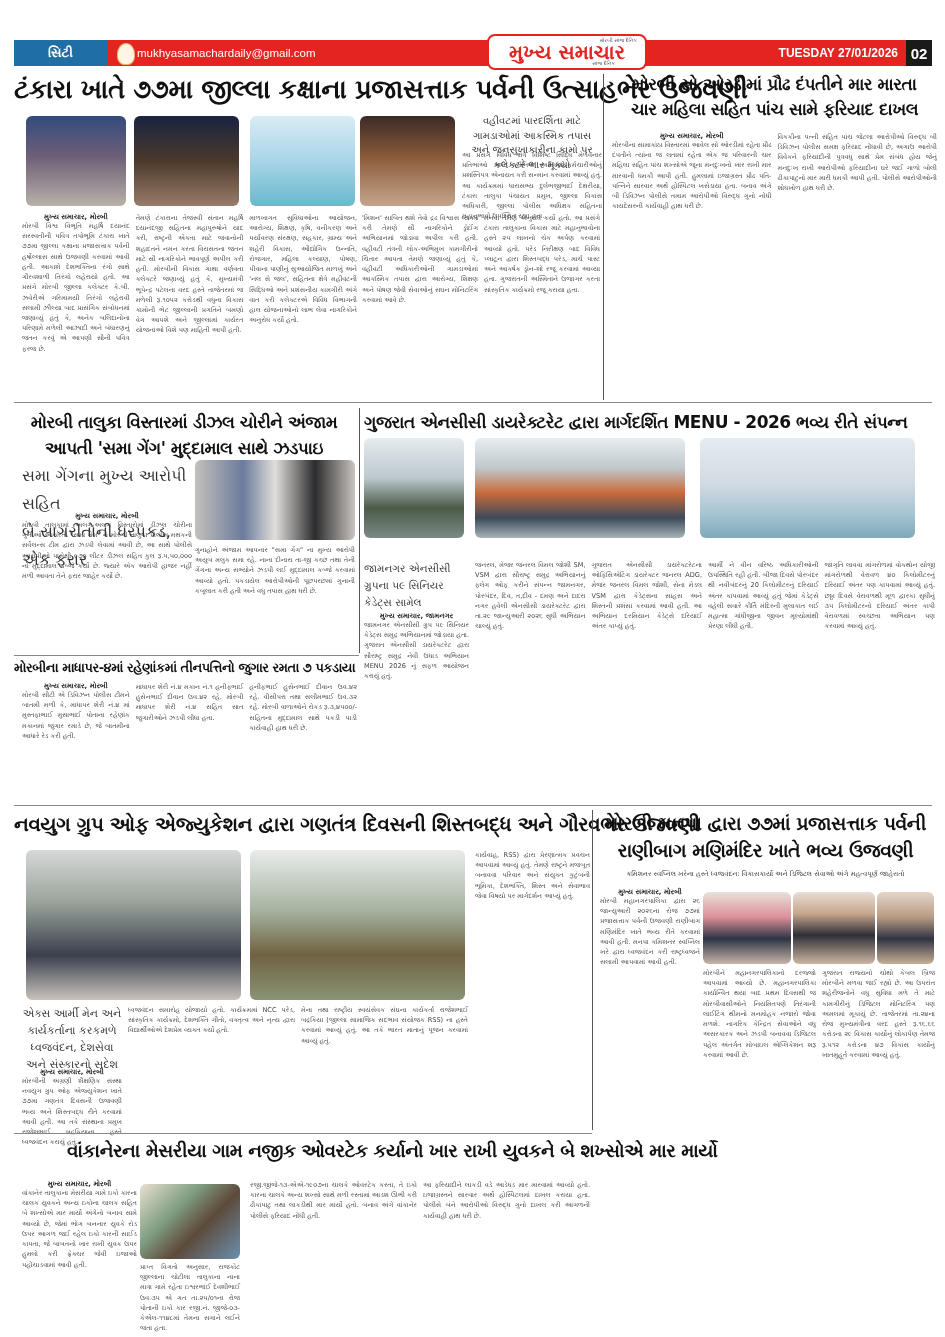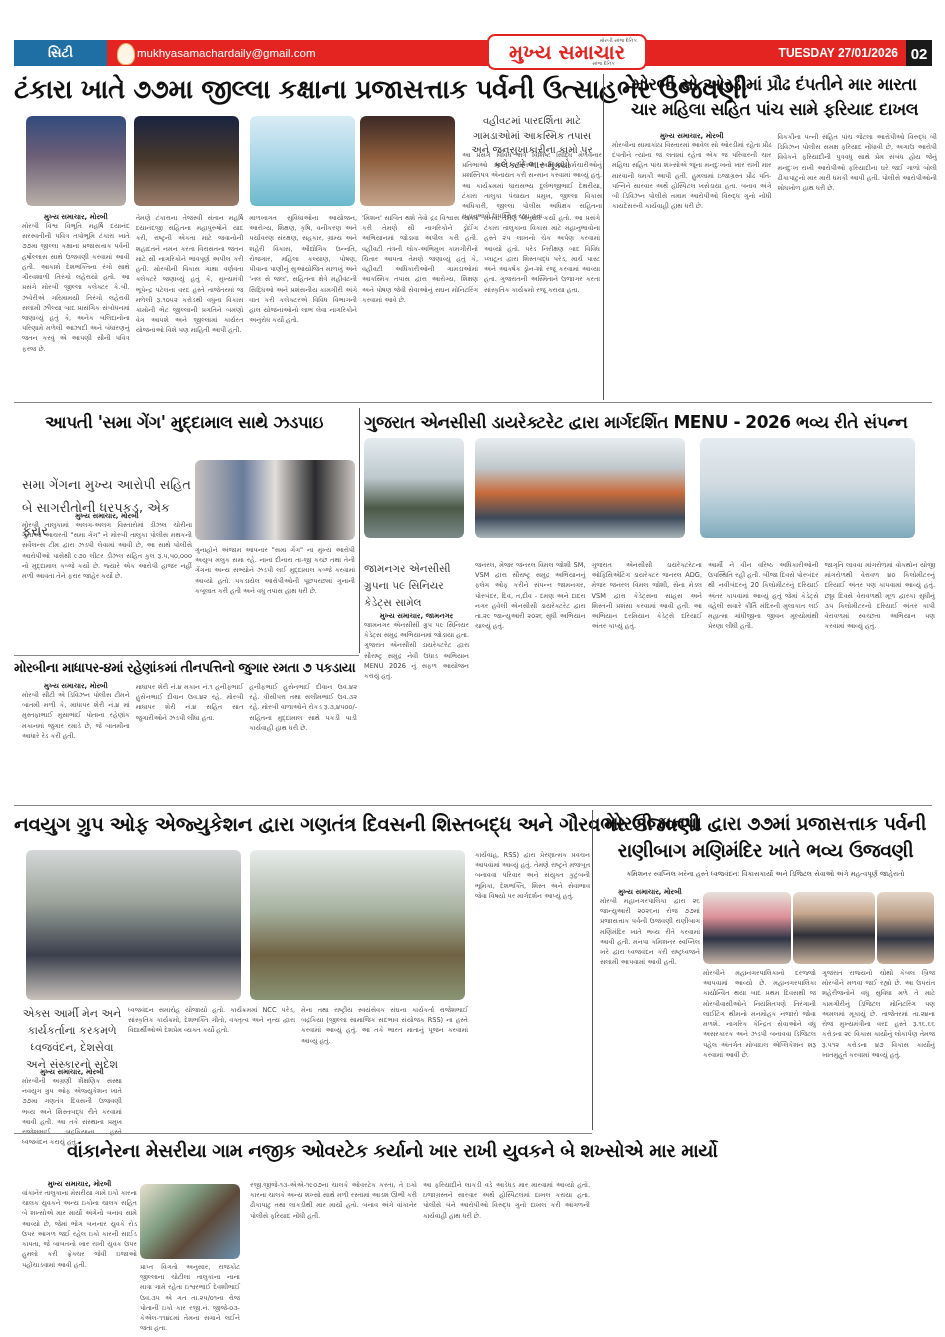--- a/index.html
+++ b/index.html
@@ -101,23 +101,24 @@
     </div>
     <div>
         <p class="body">વિકકીના પત્ની સહિત પાંચ જેટલા આરોપીઓ વિરુદ્ધ બી ડિવિઝન પોલીસ સમક્ષ ફરિયાદ નોંધાવી છે, અગાઉ આરોપી વિવેકને ફરિયાદીની પુત્રવધુ સાથે પ્રેમ સંબંધ હોય જેનું મનદુઃખ રાખી આરોપીઓ ફરિયાદીના ઘરે જઈ ગાળો બોલી ઢીકાપાટુનો માર મારી ધમકી આપી હતી. પોલીસે આરોપીઓની શોધખોળ હાથ ધરી છે.</p>
       </div>
   </div>
 </div>
 
 <div class="hrule" style="left:14px;top:402px;width:918px;"></div>
 
 <div class="abs headline" style="left:14px;top:410px;width:340px;font-size:17px;text-align:center;line-height:1.5;">
+  <div>મોરબી તાલુકા વિસ્તારમાં ડીઝલ ચોરીને અંજામ</div>
   <div>આપતી 'સમા ગેંગ' મુદ્દામાલ સાથે ઝડપાઇ</div>
 </div>
-<div class="abs sub" style="left:22px;top:474px;width:170px;font-size:13px;line-height:1.75;">
+<div class="abs sub" style="left:22px;top:462px;width:170px;font-size:16px;line-height:1.75;">
   <div>સમા ગેંગના મુખ્ય આરોપી સહિત</div>
   <div>બે સાગરીતોની ધરપકડ, એક ફરાર</div>
 </div>
 <div class="abs photo" style="left:195px;top:460px;width:160px;height:80px;background:linear-gradient(90deg,#c4c0bc 0%,#6a7b9c 30%,#e1dedb 50%,#2c2c2e 75%,#c9c4c0 100%);"></div>
 <div class="abs" style="left:22px;top:512px;width:170px;">
   <div class="byline">મુખ્ય સમાચાર, મોરબી</div>
   <p class="body">મોરબી તાલુકામાં અલગ-અલગ વિસ્તારોમાં ડીઝલ ચોરીના ગુનાઓ આચરતી "સમા ગેંગ" ને મોરબી તાલુકા પોલીસ મથકની સર્વેલન્સ ટીમ દ્વારા ઝડપી લેવામાં આવી છે, આ સાથે પોલીસે આરોપીઓ પાસેથી ૯૭૦ લીટર ડીઝલ સહિત કુલ રૂ.૫,૫૦,૦૦૦ નો મુદ્દામાલ કબ્જે કર્યો છે. જ્યારે એક આરોપી હાજર નહીં મળી આવતા તેને ફરાર જાહેર કર્યો છે.</p>
 </div>
 <div class="abs" style="left:195px;top:545px;width:160px;">
   <p class="body">ગુનાહોને અંજામ આપનાર "સમા ગેંગ" ના મુખ્ય આરોપી અયુબ મલુક સમા રહે. નાના દીનારા તા-જી કચ્છ તથા તેની ગેંગના અન્ય સભ્યોને ઝડપી લઈ મુદ્દામાલ કબ્જે કરવામાં આવ્યો હતો. પકડાયેલ આરોપીઓની પૂછપરછમાં ગુનાની કબૂલાત કરી હતી અને વધુ તપાસ હાથ ધરી છે.</p>

